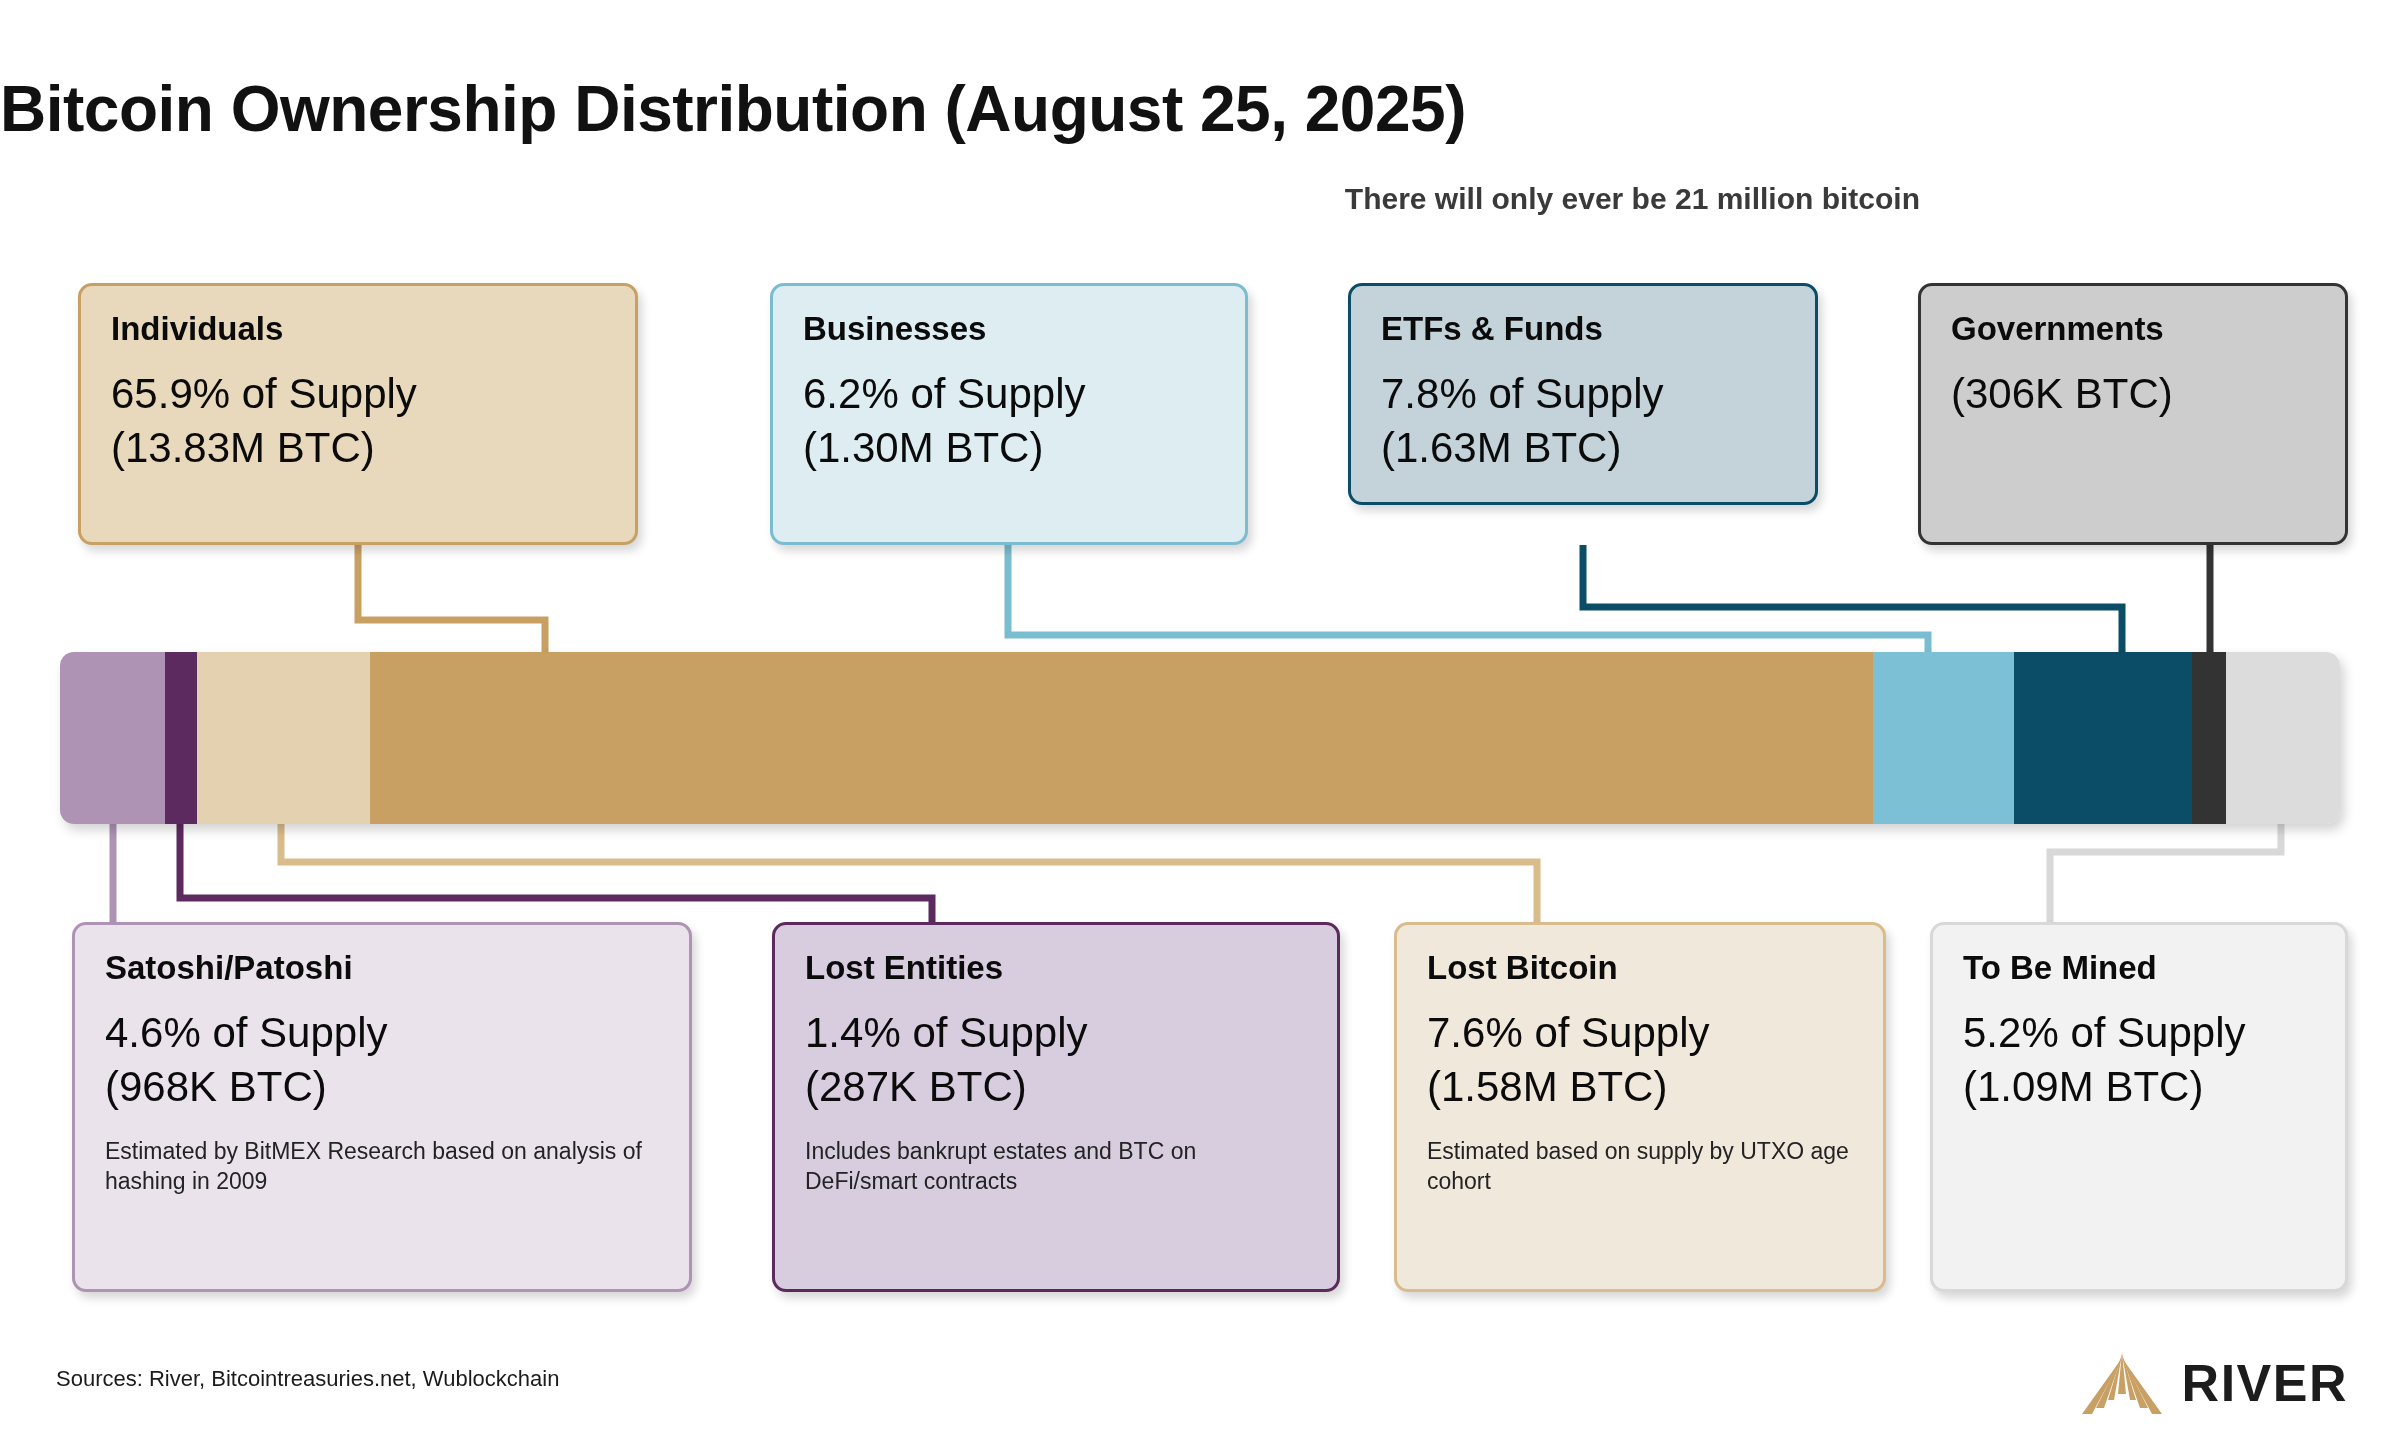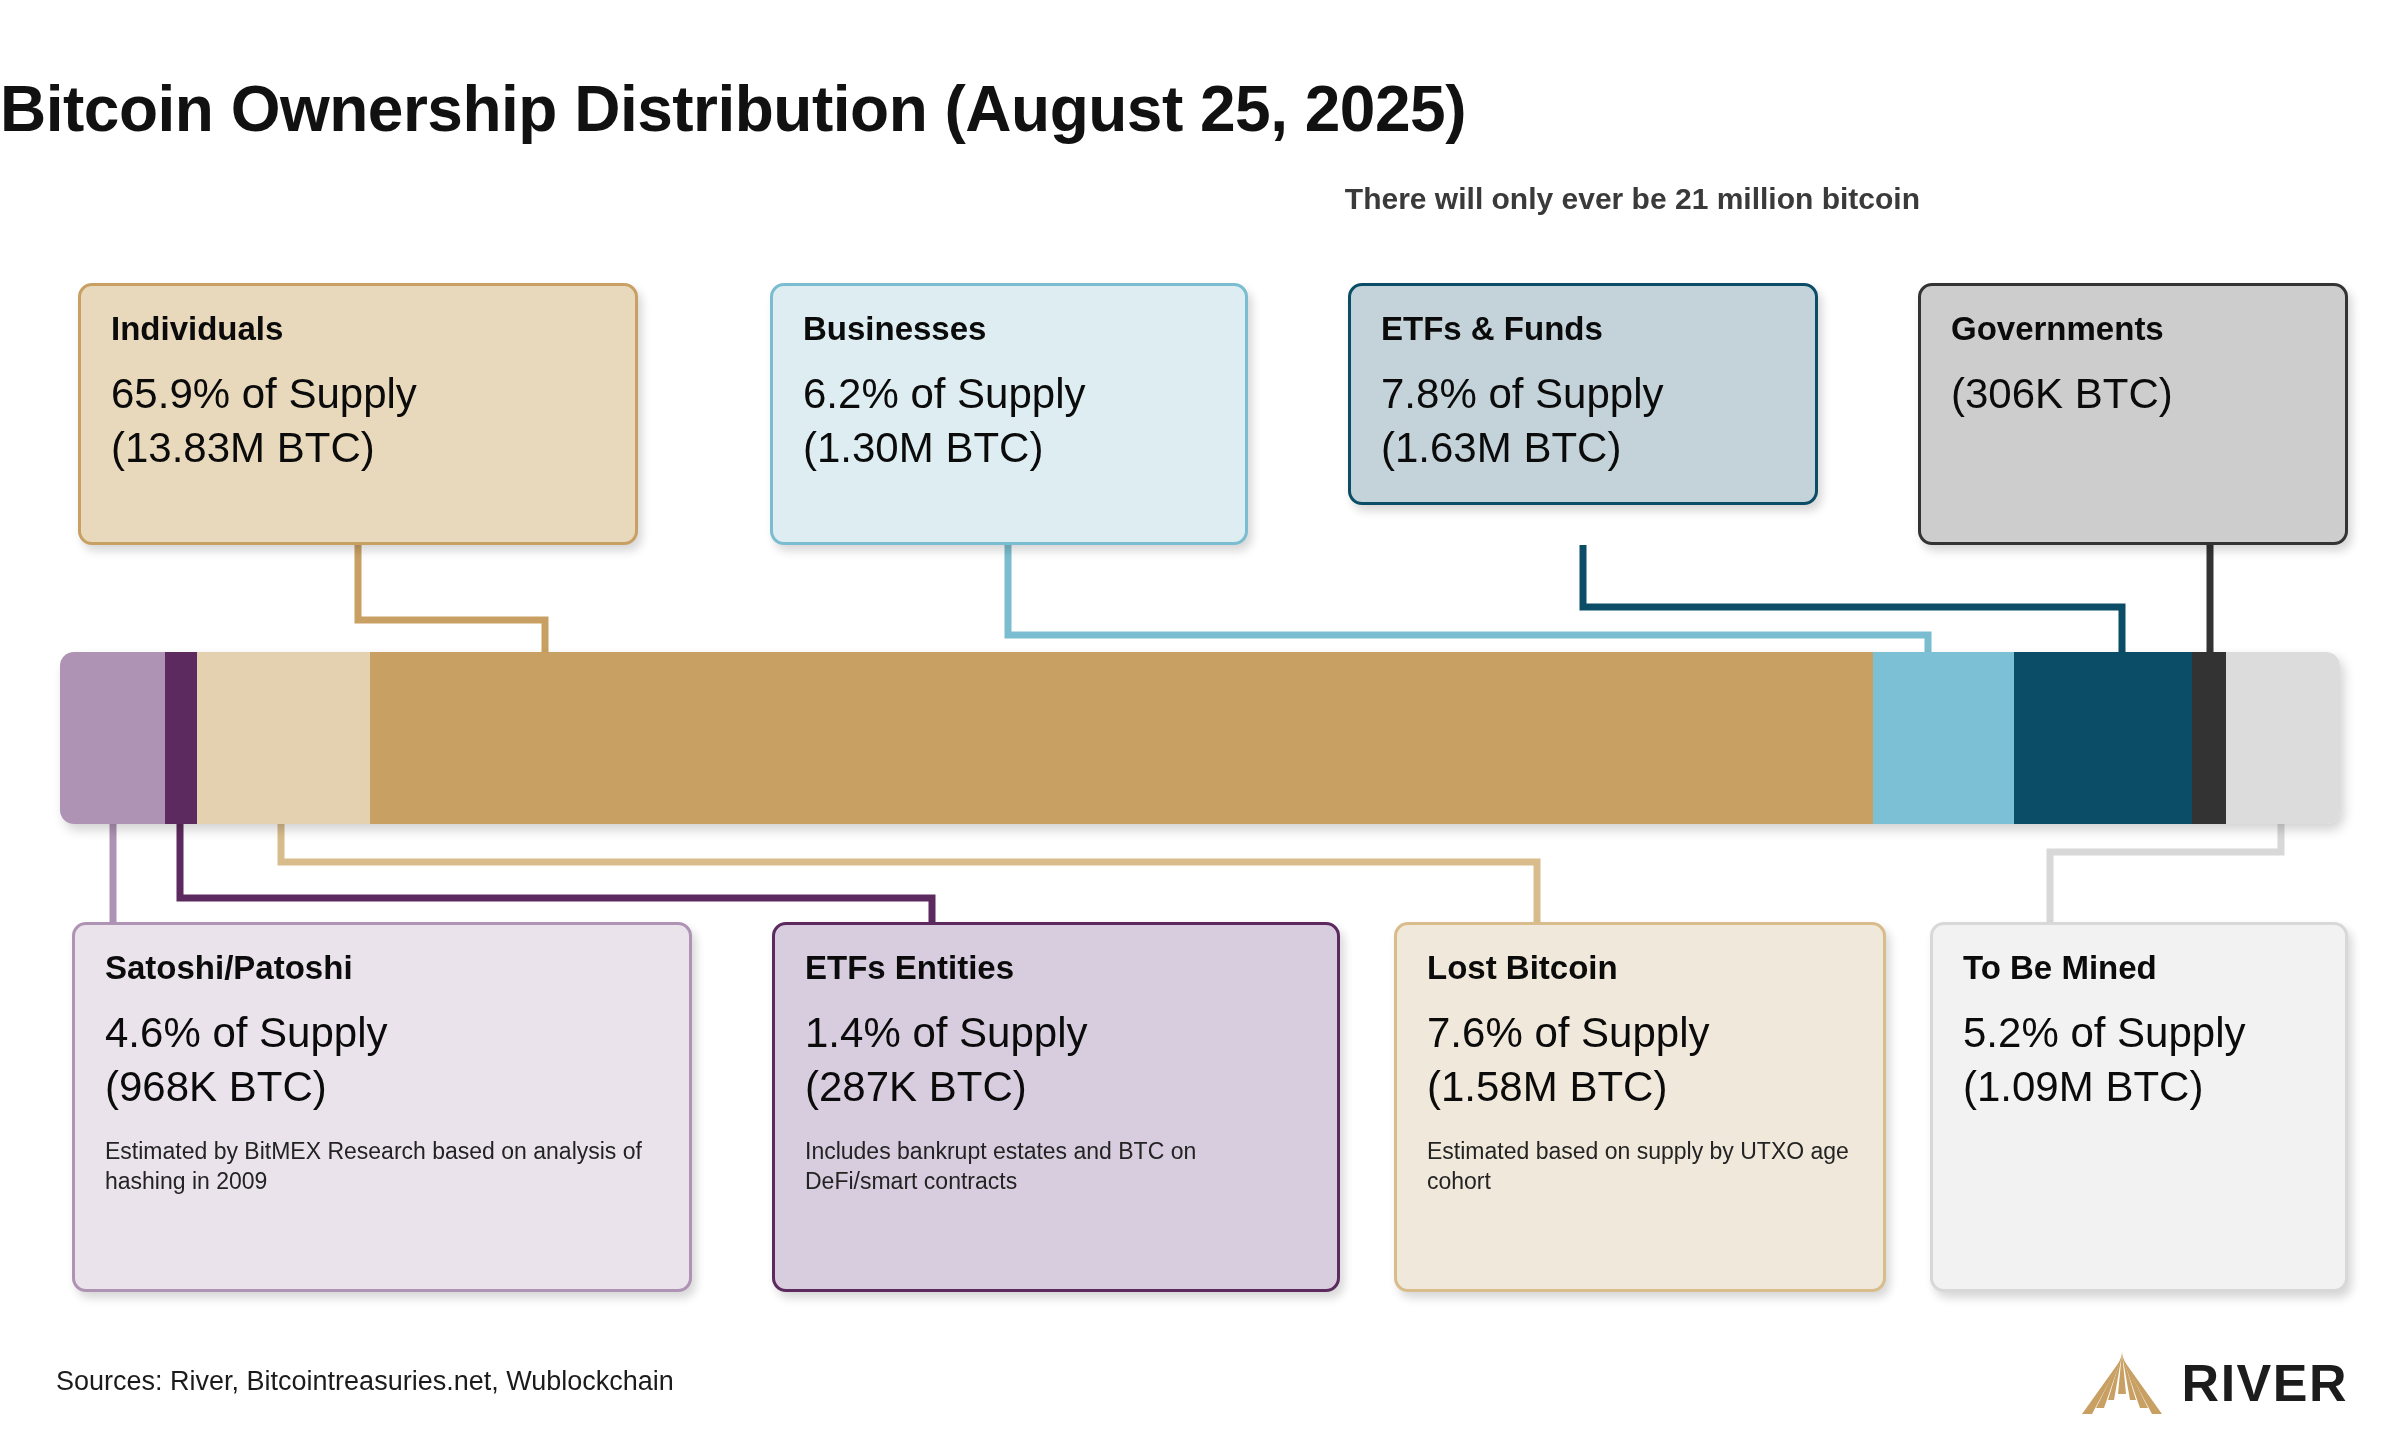--- a/index.html
+++ b/index.html
@@ -102,21 +102,21 @@
     width: 2400px;
     height: 1440px;
     pointer-events: none;
   }
 
   
   #sources {
     position: absolute;
     left: 56px;
     top: 1366px;
-    font-size: 27px;
+    font-size: 22px;
     color: #1b1b1b;
     white-space: nowrap;
   }
 
   #logo {
     position: absolute;
     right: 52px;
     top: 1348px;
     height: 70px;
     display: flex;
@@ -193,21 +193,21 @@
   </div>
 
   <div class="card" id="card-satoshi" style="left: 72px; top: 922px; width: 620px; height: 370px; background: rgb(234, 227, 236); border-color: rgb(174, 147, 180);">
     <div class="card-title">Satoshi/Patoshi</div>
     <div class="card-stat">4.6% of Supply</div>
     <div class="card-stat">(968K BTC)</div>
     <div class="card-note">Estimated by BitMEX Research based on analysis of hashing in 2009</div>
   </div>
 
   <div class="card" id="card-other" style="left: 772px; top: 922px; width: 568px; height: 370px; background: rgb(216, 204, 223); border-color: rgb(92, 42, 94);">
-    <div class="card-title">ETFs Entities</div>
+    <div class="card-title">Lost Entities</div>
     <div class="card-stat">1.4% of Supply</div>
     <div class="card-stat">(287K BTC)</div>
     <div class="card-note">Includes bankrupt estates and BTC on DeFi/smart contracts</div>
   </div>
 
   <div class="card" id="card-lost" style="left: 1394px; top: 922px; width: 492px; height: 370px; background: rgb(240, 232, 219); border-color: rgb(217, 188, 139);">
     <div class="card-title">Lost Bitcoin</div>
     <div class="card-stat">7.6% of Supply</div>
     <div class="card-stat">(1.58M BTC)</div>
     <div class="card-note">Estimated based on supply by UTXO age cohort</div>

